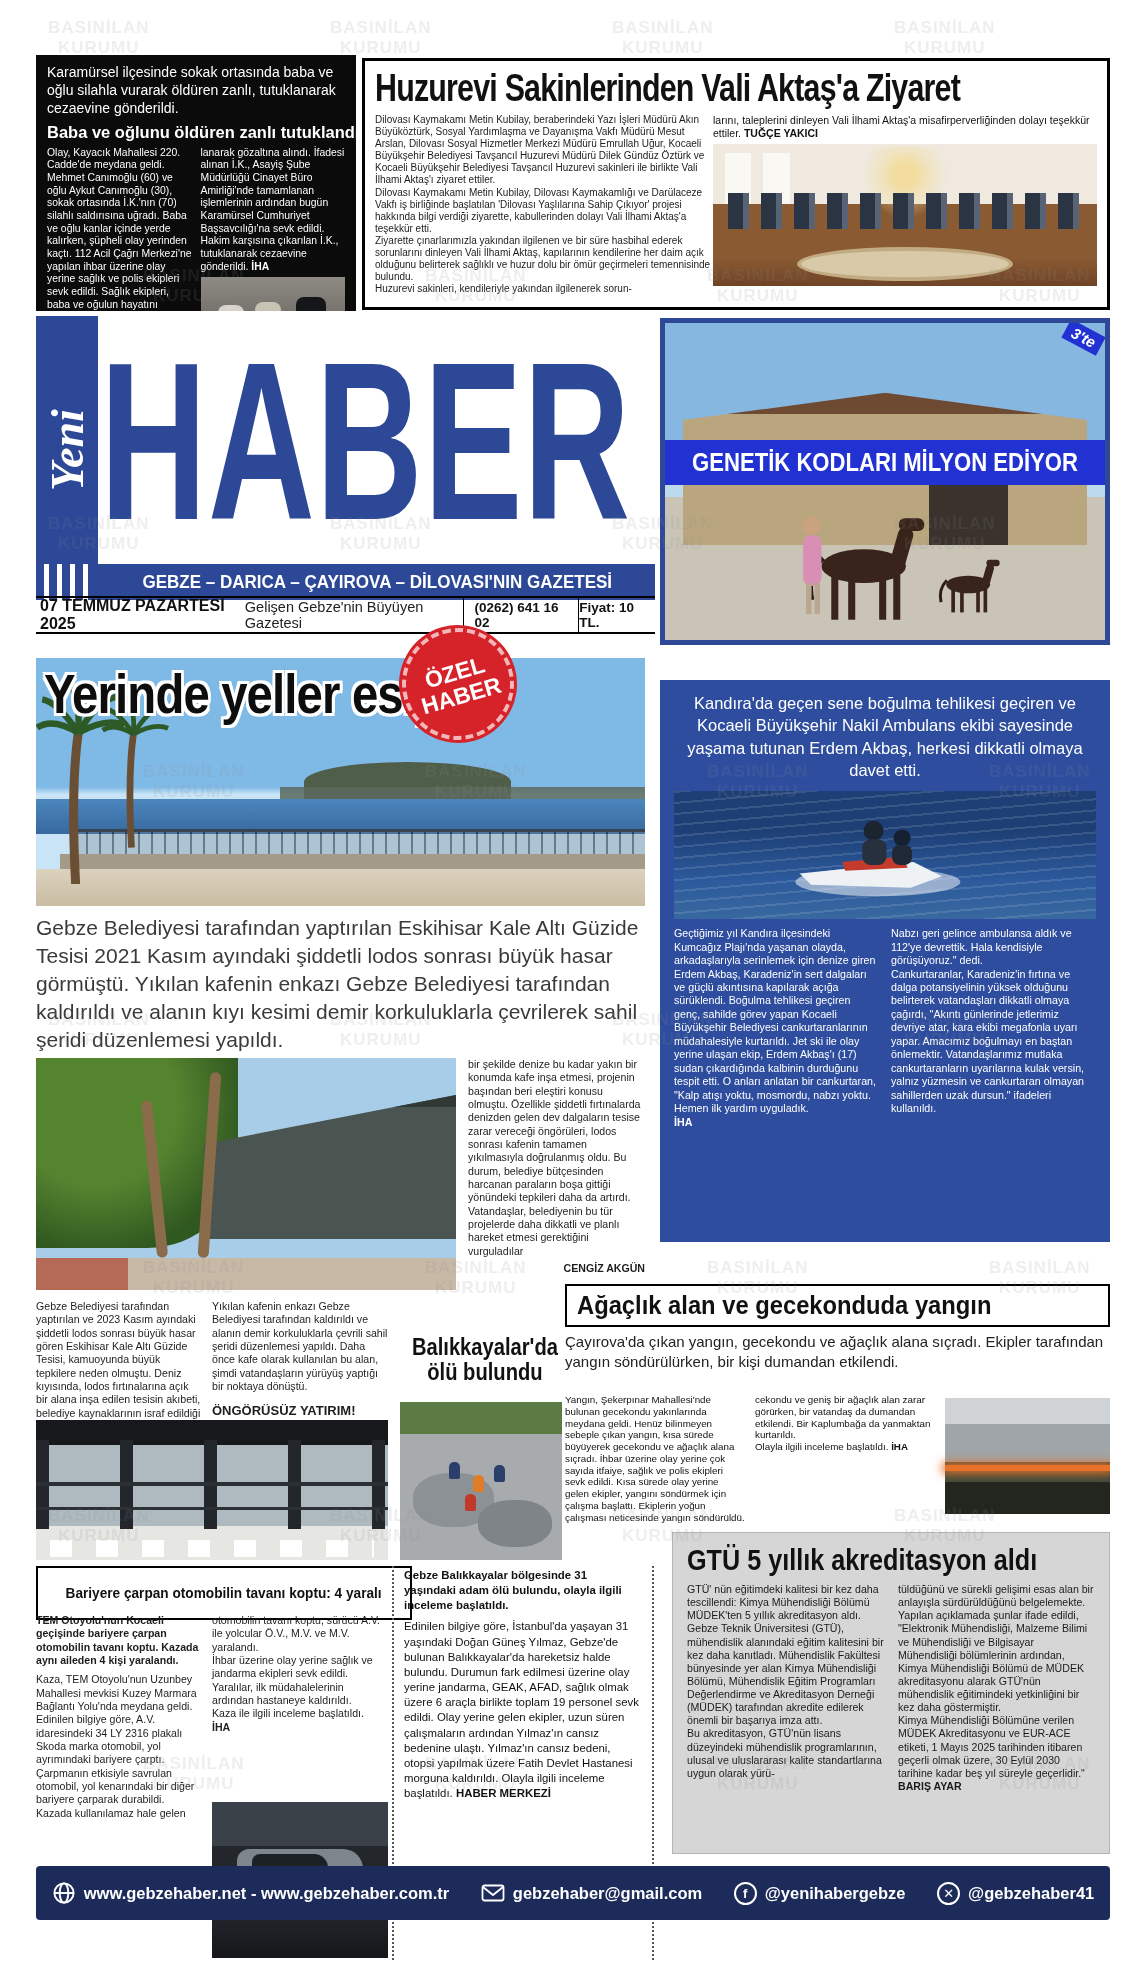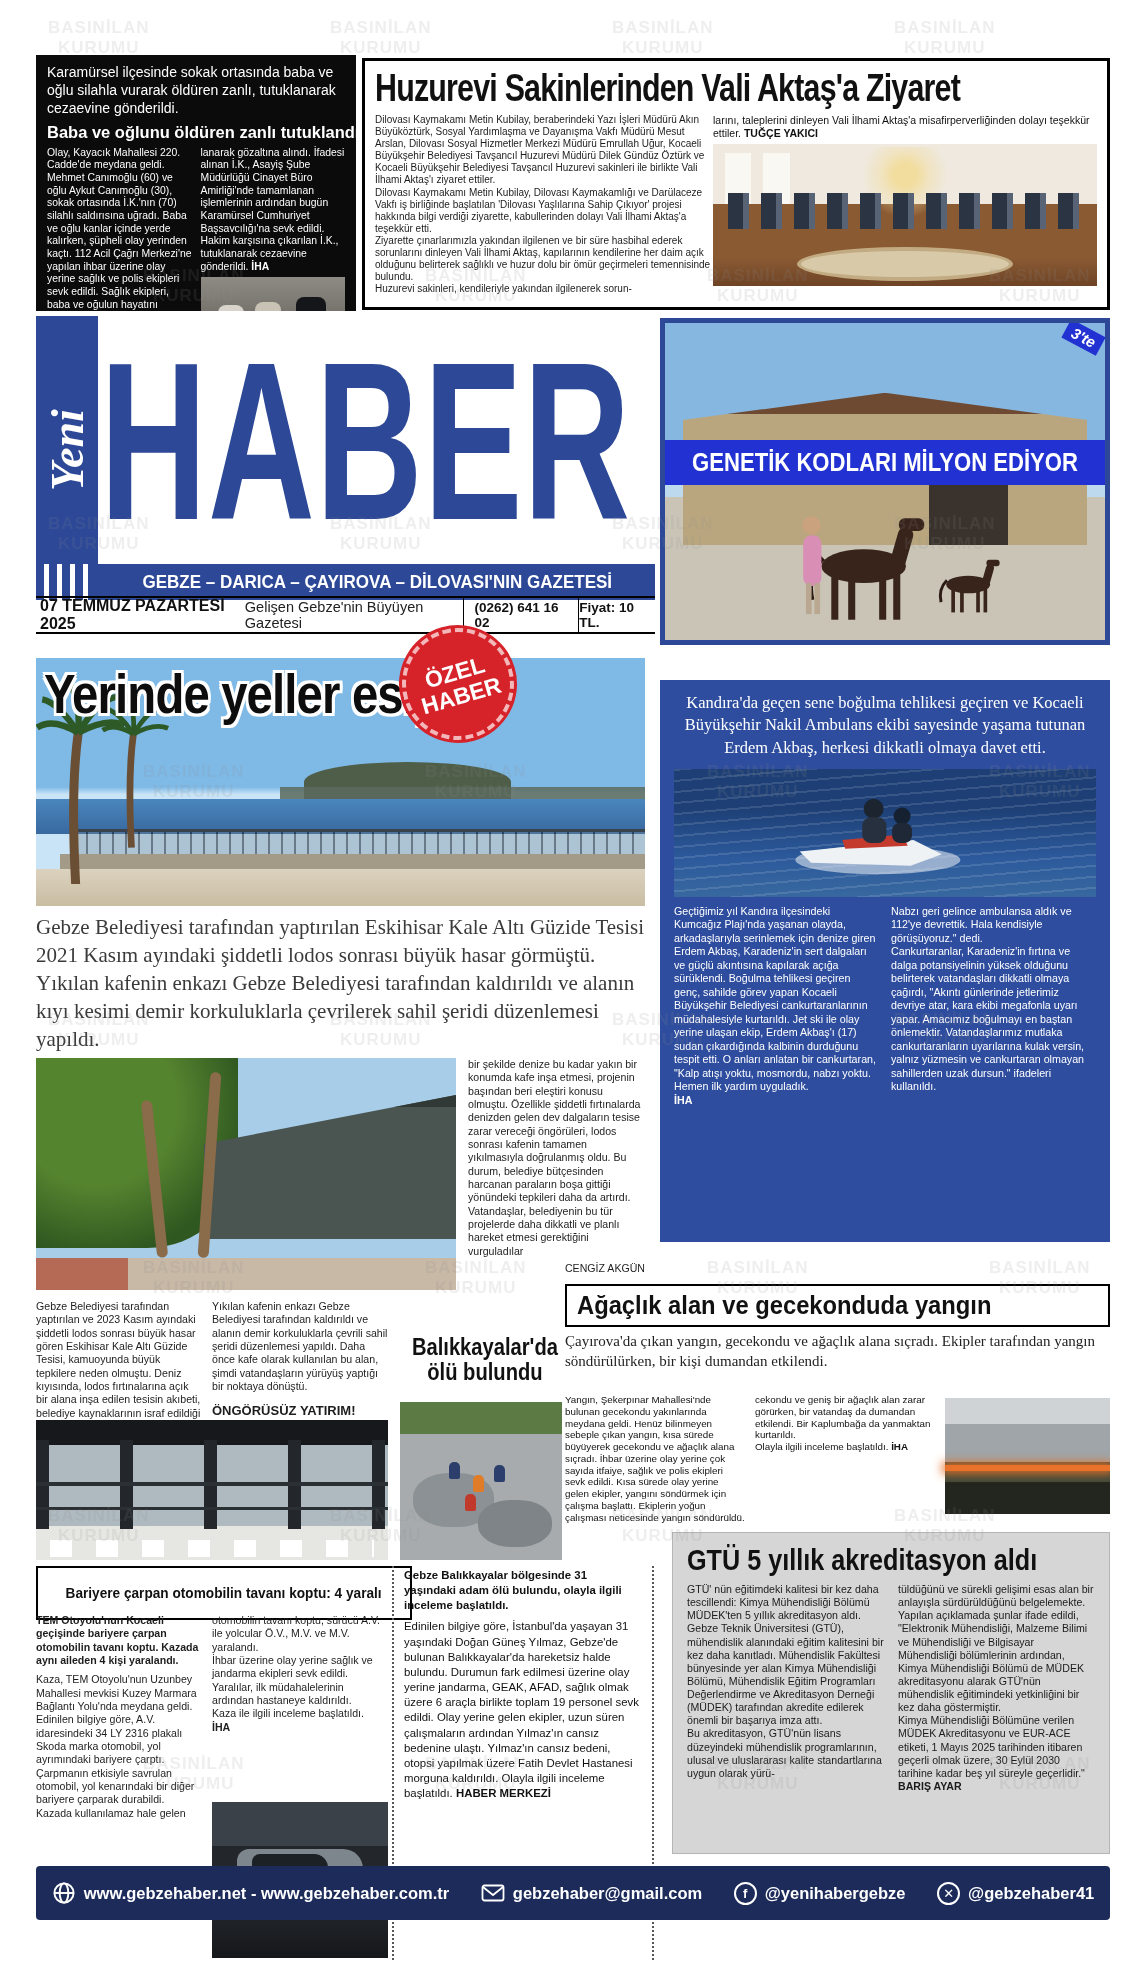--- a/index.html
+++ b/index.html
@@ -3,21 +3,21 @@
 <meta charset="utf-8">
 <style>
   html,body { margin:0; padding:0; background:#ffffff; }
   #page {
     position:relative; width:1140px; height:1967px; background:#fff;
     font-family:"Liberation Sans","DejaVu Sans",sans-serif; color:#111;
     overflow:hidden;
   }
   .abs { position:absolute; }
   .photo { position:absolute; overflow:hidden; background:#c9c9c9; }
-  .serif { font-family:Liberation Serif, serif; }
+  .serif { font-family:Liberation Sans, sans-serif; }
   .prelines { white-space:pre-line; }
   .cond { display:inline-block; white-space:nowrap; font-weight:900; font-stretch:condensed; }
   b.block { display:block; }
 
   
   #wm-layer { position:absolute; inset:0; pointer-events:none; z-index:90; }
   .wm { position:absolute; white-space:pre; font-weight:bold; font-size:17px;
         color:#8d8d8d; opacity:.14; text-align:center; letter-spacing:1px; }
 
   
@@ -112,21 +112,21 @@
   #guzide .building { position:absolute; right:0; top:16%; width:60%; height:62%; background:#4a5551;
       border-top:12px solid #313936; clip-path:polygon(0 34%,100% 0,100% 100%,0 100%); box-sizing:border-box; }
   #guzide .sign { position:absolute; right:3%; top:36%; width:27%; height:46%; background:#f2efe8;
       display:flex; align-items:center; justify-content:center; }
   #guzide .sign span { color:#3b9ba1; font-weight:900; font-size:21px; letter-spacing:1px; }
   #guzide .walk { position:absolute; left:0; right:0; bottom:0; height:14%;
       background:linear-gradient(90deg,#b46a55 0 22%,#c8b8a6 22%); }
 
   .bodytxt { font-size:10.6px; line-height:1.26; color:#1d1d1d; }
   #col-c { left:468px; top:1058px; width:177px; }
-  .byline-right { text-align:right; font-weight:400; margin-top:4px; }
+  .byline-right { text-align:right; font-weight:700; margin-top:4px; }
   #col-a { left:36px; top:1300px; width:166px; }
   #col-b { left:212px; top:1300px; width:176px; }
   .subhead { font-weight:900; margin:10px 0 2px 0; font-size:13px; }
 
   
   #interior { left:36px; top:1420px; width:352px; height:140px;
       background:linear-gradient(180deg,#16181b 0 18%,#aebabf 18% 76%,#e6e6e2 76%); }
   #interior .posts { position:absolute; left:0; right:0; top:14%; height:64%;
       background:repeating-linear-gradient(90deg,#23272b 0 13px,rgba(0,0,0,0) 13px 84px); }
   #interior .bar1 { position:absolute; left:0; right:0; top:44%; height:4px; background:#2b3034; }

